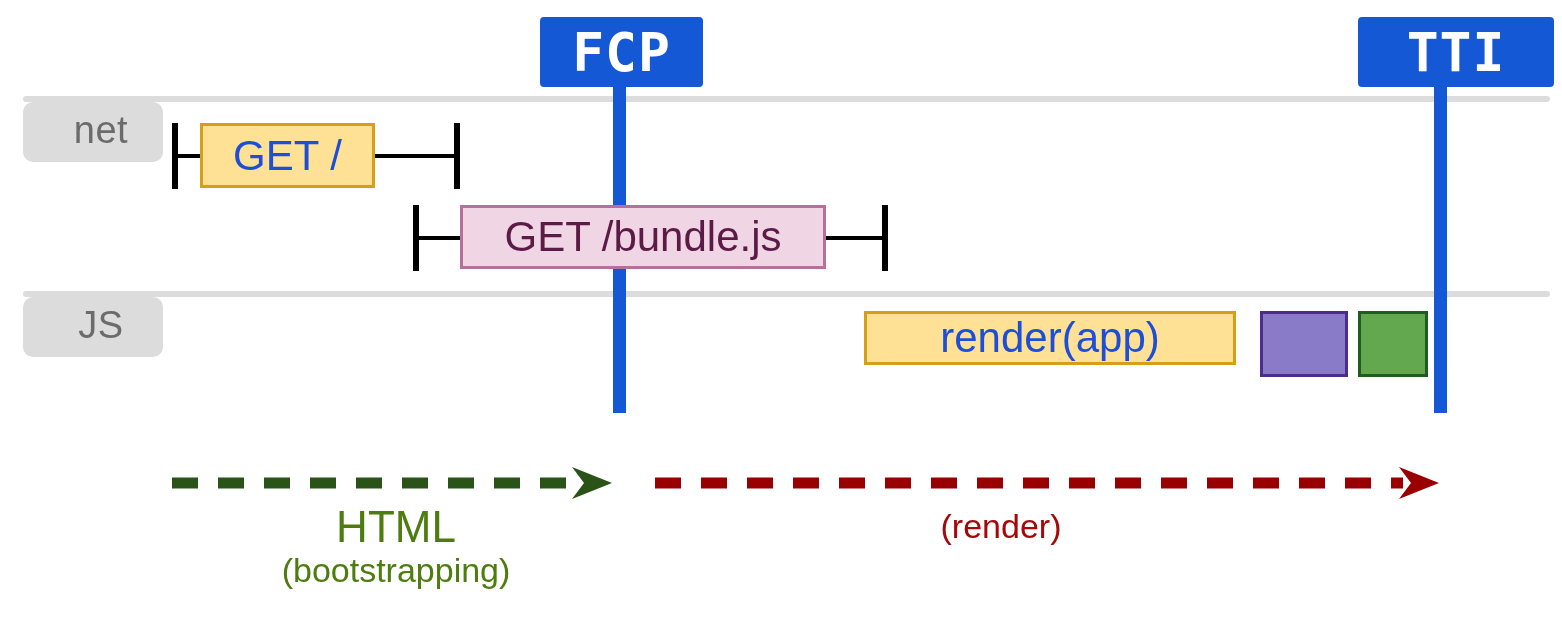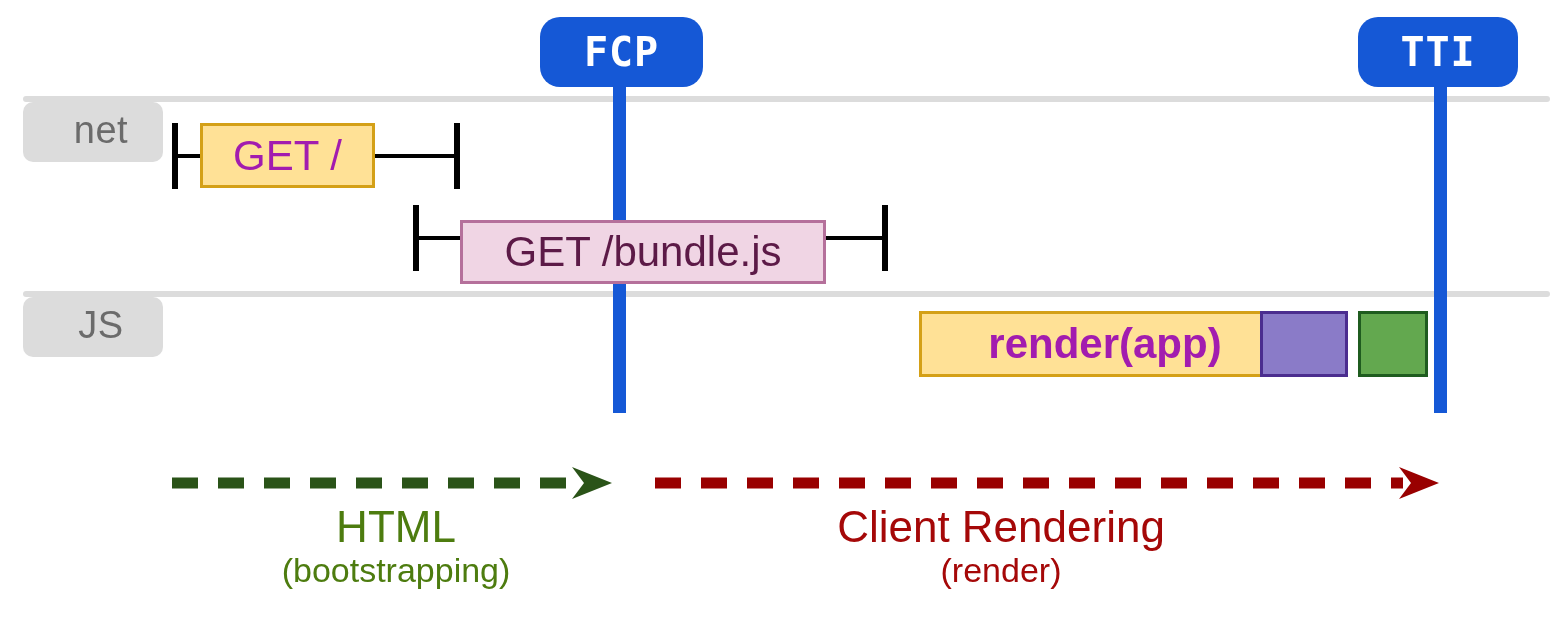--- a/index.html
+++ b/index.html
@@ -52,33 +52,33 @@
   .marker-line {
     position: absolute;
     width: 13px;
     background: #1558d6;
     z-index: 3;
   }
   .marker-badge {
     position: absolute;
     background: #1558d6;
     color: #ffffff;
-    border-radius: 20px;
+    border-radius: 4px;
     display: flex;
     align-items: center;
     justify-content: center;
     font-family: "DejaVu Sans Mono", monospace;
     font-weight: bold;
-    font-size: 40px;
+    font-size: 53px;
     letter-spacing: 1px;
     z-index: 6;
   }
   #marker-fcp-badge { left: 540px; top: 17px; width: 163px; height: 70px; }
   #marker-fcp-line  { left: 613px; top: 80px;  height: 333px; }
-  #marker-tti-badge { left: 1358px; top: 17px; width: 160px; height: 70px; }
+  #marker-tti-badge { left: 1358px; top: 17px; width: 196px; height: 70px; }
   #marker-tti-line  { left: 1434px; top: 80px; height: 333px; }
 
   
   .span-row { position: absolute; }
   .whisker-line {
     position: absolute;
     height: 4px;
     background: #000000;
     top: 50%;
     margin-top: -2px;
@@ -96,21 +96,21 @@
     box-sizing: border-box;
     display: flex;
     align-items: center;
     justify-content: center;
     font-size: 42px;
     line-height: 1;
     border-width: 3px;
     border-style: solid;
     z-index: 4;
   }
-  .box-yellow { background: #ffe196; border-color: #d4a017; color: #a21caf; text-align: right; }
+  .box-yellow { background: #ffe196; border-color: #d4a017; color: #1d4ed8; text-align: right; }
   .box-pink   { background: #f0d5e4; border-color: #b5709b; color: #5c1a47; }
   .box-purple { background: #8a7bc8; border-color: #4b2d8f; }
   .box-green  { background: #63a84f; border-color: #1f5c1f; }
 
   
   .phase-arrow { position: absolute; height: 40px; }
   .phase-arrow svg { display: block; }
 
   
   .phase-caption {
@@ -139,23 +139,23 @@
     <div class="whisker-line" style="left:3px; width:285px;"></div>
     <div class="whisker-cap" style="left:282px; height:66px; margin-top:-33px;"></div>
   </div>
   <div class="task-box box-yellow" style="left:200px; top:123px; width:175px; height:65px;">GET /</div>
 
   <div class="span-row" style="left:413px; top:202px; width:475px; height:72px;">
     <div class="whisker-cap" style="left:0px; height:66px; margin-top:-33px;"></div>
     <div class="whisker-line" style="left:3px; width:472px;"></div>
     <div class="whisker-cap" style="left:469px; height:66px; margin-top:-33px;"></div>
   </div>
-  <div class="task-box box-pink" style="left:460px; top:205px; width:366px; height:64px;margin-top:15px;">GET /bundle.js</div>
+  <div class="task-box box-pink" style="left:460px; top:205px; width:366px; height:64px;">GET /bundle.js</div>
 
-  <div class="task-box box-yellow" style="left:919px; top:311px; width:372px; height:66px;font-weight:bold;">render(app)</div>
+  <div class="task-box box-yellow" style="left:864px; top:311px; width:372px; height:54px;">render(app)</div>
   <div class="task-box box-purple" style="left:1260px; top:311px; width:88px; height:66px;"></div>
   <div class="task-box box-green" style="left:1358px; top:311px; width:70px; height:66px;"></div>
 
   <div class="marker-line" id="marker-fcp-line"></div>
   <div class="marker-badge" id="marker-fcp-badge">FCP</div>
 
   <div class="marker-line" id="marker-tti-line"></div>
   <div class="marker-badge" id="marker-tti-badge">TTI</div>
 
   <div class="phase-arrow" style="left:168px; top:463px; width:446px;">
@@ -171,17 +171,16 @@
       <path d="M 748 4 L 788 20 L 748 36 L 760 20 Z" fill="#990000"></path>
     </svg>
   </div>
 
   <div class="phase-caption" id="caption-html">
     <span class="caption-main">HTML</span>
     <span class="caption-sub">(bootstrapping)</span>
   </div>
 
   <div class="phase-caption" id="caption-csr">
-    <span class="caption-main">Client Rendering</span>
     <span class="caption-sub">(render)</span>
   </div>
 
 </div>
 
 </body></html>

